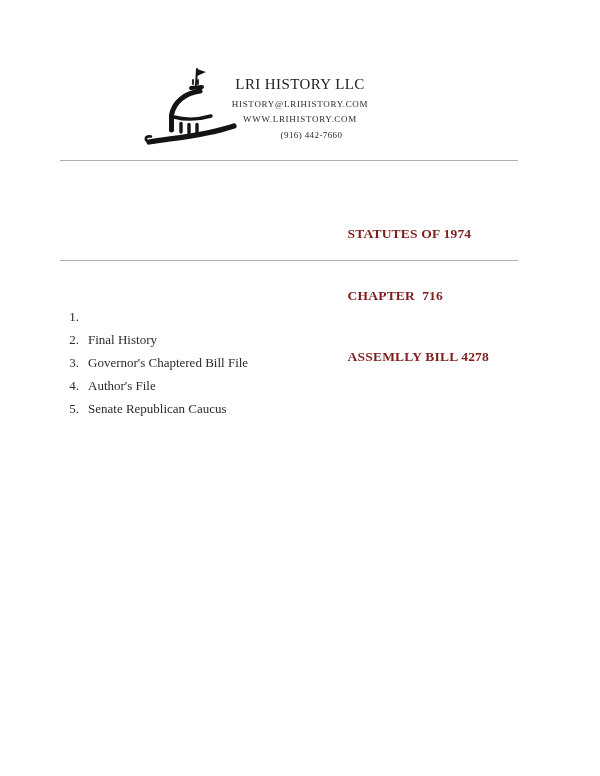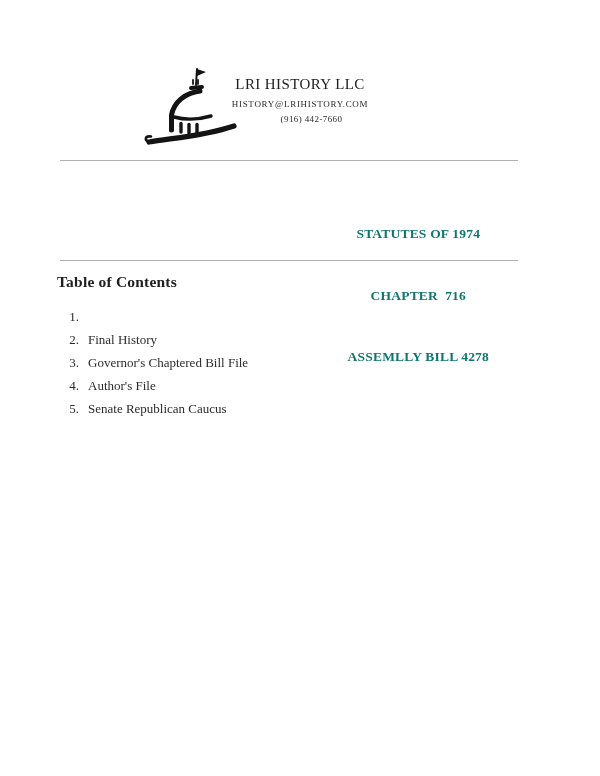--- a/index.html
+++ b/index.html
@@ -56,26 +56,26 @@
     background: #b0b0b0;
   }
   .rule-top { top: 160px; }
   .rule-bottom { top: 260px; }
 
   
   .case-header {
     position: absolute;
     top: 183px;
     right: 111px;
-    text-align: center;
+    text-align: left;
     font-weight: bold;
     font-size: 13.5px;
     line-height: 20.5px;
     letter-spacing: 0.2px;
-    color: #0f766e;
+    color: #7f1d1d;
     white-space: pre; 
   }
 
   
   .toc-title {
     position: absolute;
     left: 57px;
     top: 273px;
     font-size: 15.5px;
     font-weight: bold;
@@ -133,34 +133,34 @@
         <path d="M9 82 C 32 78, 63 76.5, 94 66" stroke-width="5.2"></path>
 
         <path d="M9 82 C 4.5 80.5, 4.5 75.5, 11 76.5" stroke-width="2.6"></path>
       </g>
     </svg>
   </div>
 
   <div class="org-block">
     <div class="org-name">LRI HISTORY LLC</div>
     <div class="org-line">HISTORY@LRIHISTORY.COM</div>
+    <div class="org-line">WWW.LRIHISTORY.COM</div>
     <div class="org-line org-phone">(916) 442-7660</div>
   </div>
 
   <div class="rule rule-top"></div>
 
   <div class="case-header">
     <div>STATUTES OF 1974</div>
     <div>CHAPTER  716</div>
     <div>ASSEMLLY BILL 4278</div>
   </div>
 
   <div class="rule rule-bottom"></div>
 
-  <div class="toc-title">Table of Contents</div>
 
   <div class="toc-list">
     <div class="toc-item">
       <span class="toc-num">1.</span>
     </div>
 
     <div class="toc-item">
       <span class="toc-num">2.</span>
       <span class="toc-label">Final History</span>
     </div>

